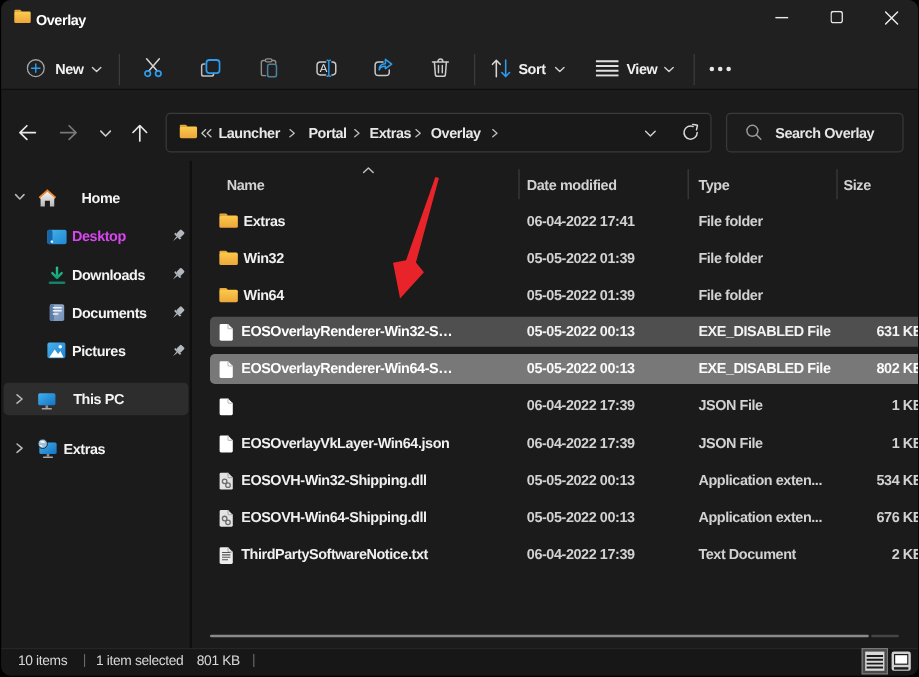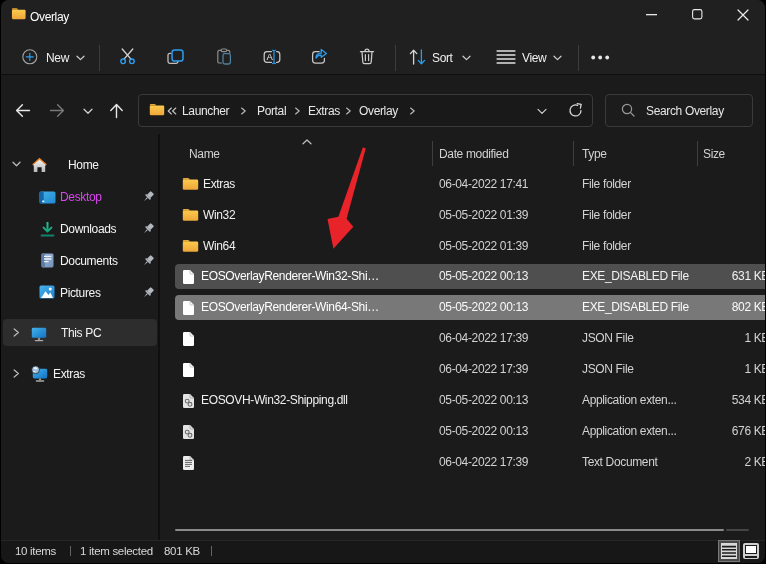--- a/index.html
+++ b/index.html
@@ -1,21 +1,21 @@
 <!DOCTYPE html>
 <html><head>
 <meta charset="utf-8">
 <style>
   * { margin:0; padding:0; box-sizing:border-box; }
   html,body { width:766px; height:564px; background:#000; overflow:hidden;
     font-family:"Liberation Sans",sans-serif; }
   #win { position:absolute; left:1px; top:0; width:764px; height:563px;
     background:#1b1b1b; border-radius:8px; overflow:hidden; }
   .abs { position:absolute; }
-  .t12 { font-size:12px; letter-spacing:-0.35px; color:#f0f0f0; white-space:nowrap; }
+  .t12 { font-size:12px; letter-spacing:-0.35px; color:#f0f0f0; white-space:nowrap;font-weight:bold; }
   .dim { color:#d2d2d2; }
   
   #chrome { position:absolute; left:0; top:0; width:764px; height:75px; background:#202020; border-bottom:1px solid #0e0e0e; }
   #statusbar { position:absolute; left:0; top:540px; width:764px; height:23px; background:#171717; border-top:1px solid #262626; }
   .sep { position:absolute; width:1px; background:#3c3c3c; }
 </style>
 </head>
 <body>
 <div id="win">
   <div id="chrome"></div>
@@ -405,42 +405,45 @@
   <svg class="abs" style="left:181px;top:330.5px" width="13" height="16">
       <use href="#page"></use>
     </svg>
   <div class="abs t12 dim" style="left:438px;top:331px">06-04-2022 17:39</div>
   <div class="abs t12 dim" style="left:581px;top:331px">JSON File</div>
   <div class="abs t12 dim" style="left:710px;top:331px;width:58px;text-align:right">1 KB</div>
 
   <svg class="abs" style="left:181px;top:361.5px" width="13" height="16">
       <use href="#page"></use>
     </svg>
+  <div class="abs t12" style="left:200px;top:362px">EOSOverlayVkLayer-Win64.json</div>
   <div class="abs t12 dim" style="left:438px;top:362px">06-04-2022 17:39</div>
   <div class="abs t12 dim" style="left:581px;top:362px">JSON File</div>
   <div class="abs t12 dim" style="left:710px;top:362px;width:58px;text-align:right">1 KB</div>
 
   <svg class="abs" style="left:181px;top:392.5px" width="13" height="16">
       <use href="#dllpage"></use>
     </svg>
   <div class="abs t12" style="left:200px;top:393px">EOSOVH-Win32-Shipping.dll</div>
   <div class="abs t12 dim" style="left:438px;top:393px">05-05-2022 00:13</div>
   <div class="abs t12 dim" style="left:581px;top:393px">Application exten...</div>
   <div class="abs t12 dim" style="left:710px;top:393px;width:58px;text-align:right">534 KB</div>
 
   <svg class="abs" style="left:181px;top:423.5px" width="13" height="16">
       <use href="#dllpage"></use>
     </svg>
+  <div class="abs t12" style="left:200px;top:424px">EOSOVH-Win64-Shipping.dll</div>
   <div class="abs t12 dim" style="left:438px;top:424px">05-05-2022 00:13</div>
   <div class="abs t12 dim" style="left:581px;top:424px">Application exten...</div>
   <div class="abs t12 dim" style="left:710px;top:424px;width:58px;text-align:right">676 KB</div>
 
   <svg class="abs" style="left:181px;top:454.5px" width="13" height="16">
       <use href="#txtpage"></use>
     </svg>
+  <div class="abs t12" style="left:200px;top:455px">ThirdPartySoftwareNotice.txt</div>
   <div class="abs t12 dim" style="left:438px;top:455px">06-04-2022 17:39</div>
   <div class="abs t12 dim" style="left:581px;top:455px">Text Document</div>
   <div class="abs t12 dim" style="left:710px;top:455px;width:58px;text-align:right">2 KB</div>
 
   <svg class="abs" style="left:320px;top:140px" width="60" height="115" viewBox="0 0 60 115">
     <polygon points="44.8,8.3 25.6,78.8 32.3,86.8 12.4,108.8 6.5,79.0 17.4,76.8 41.8,7.6" fill="#e8232a"></polygon>
   </svg>
 </div>
 
 </body></html>

